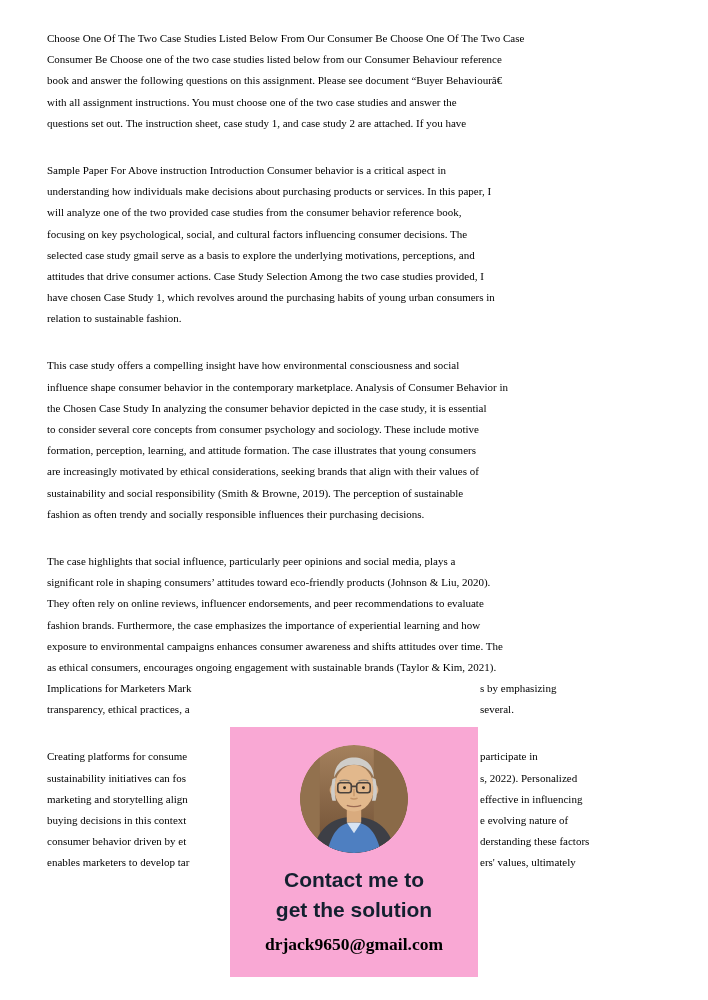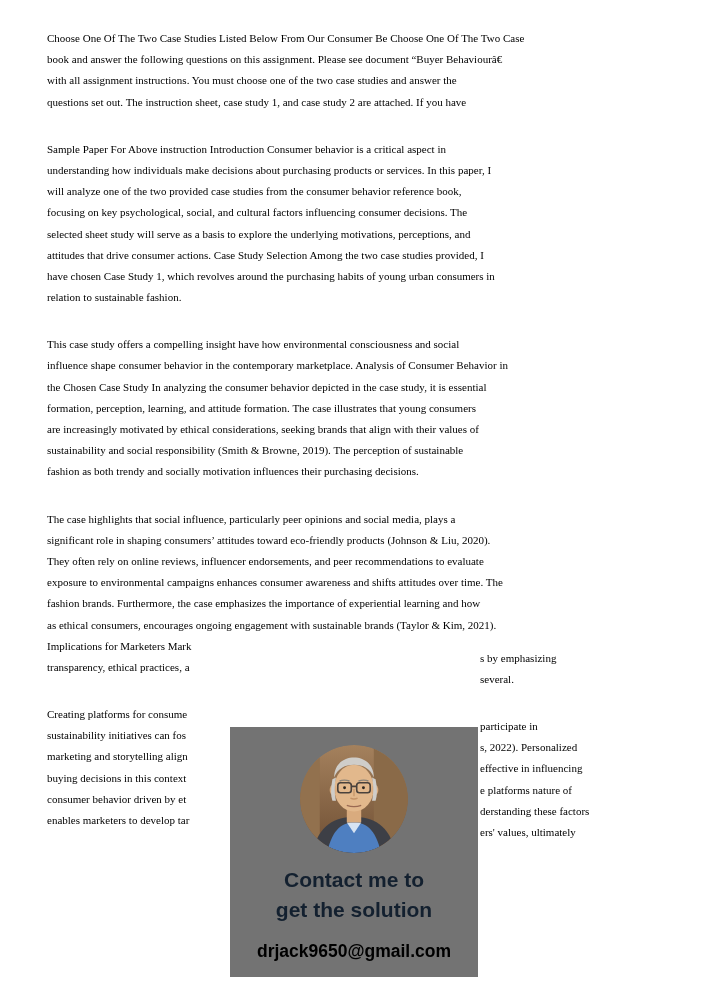--- a/index.html
+++ b/index.html
@@ -16,27 +16,27 @@
     position:absolute;
     left:47px; top:28px;
     width:616px;
     font-size:11px;
     line-height:21.2px;
     color:#000000;
   }
   .para { margin-bottom:26px; }
   .line { position:relative; white-space:nowrap; height:21.2px; }
   .frag-left { white-space:nowrap; }
-  .frag-right { position:absolute; left:433px; top:12px; white-space:nowrap; }
+  .frag-right { position:absolute; left:433px; top:0; white-space:nowrap; }
 
   .overlay-card {
     position:absolute;
     left:230px; top:727px;
     width:248px; height:250px;
-    background:#737373;
+    background:#f9a8d4;
     z-index:2;
     display:flex;
     flex-direction:column;
     align-items:center;
     padding-top:18px;
   }
   .photo-wrap {
     width:108px; height:108px;
     border-radius:50%;
     overflow:hidden;
@@ -46,74 +46,76 @@
   .contact-heading {
     margin-top:12px;
     font-family:"Liberation Sans", sans-serif;
     font-weight:700;
     font-size:21px;
     line-height:30px;
     color:#13202F;
     text-align:center;
   }
   .contact-email {
-    margin-top:16px;
-    font-family:Liberation Sans, sans-serif;
+    margin-top:9px;
+    font-family:Liberation Serif, serif;
     font-weight:700;
     font-size:17.5px;
     color:#000000;
     text-align:right;
   }
 </style>
 </head>
 <body>
 
 <div class="page">
 
   <div class="doc" id="doc">
       <div class="para">
         <div class="line">Choose One Of The Two Case Studies Listed Below From Our Consumer Be Choose One Of The Two Case</div>
+        <div class="line">Consumer Be Choose one of the two case studies listed below from our Consumer Behaviour reference</div>
         <div class="line">book and answer the following questions on this assignment. Please see document “Buyer Behaviourâ€</div>
         <div class="line">with all assignment instructions. You must choose one of the two case studies and answer the</div>
         <div class="line">questions set out. The instruction sheet, case study 1, and case study 2 are attached. If you have</div>
       </div>
       <div class="para">
         <div class="line">Sample Paper For Above instruction Introduction Consumer behavior is a critical aspect in</div>
         <div class="line">understanding how individuals make decisions about purchasing products or services. In this paper, I</div>
         <div class="line">will analyze one of the two provided case studies from the consumer behavior reference book,</div>
         <div class="line">focusing on key psychological, social, and cultural factors influencing consumer decisions. The</div>
-        <div class="line">selected sheet study will serve as a basis to explore the underlying motivations, perceptions, and</div>
+        <div class="line">selected case study gmail serve as a basis to explore the underlying motivations, perceptions, and</div>
         <div class="line">attitudes that drive consumer actions. Case Study Selection Among the two case studies provided, I</div>
         <div class="line">have chosen Case Study 1, which revolves around the purchasing habits of young urban consumers in</div>
         <div class="line">relation to sustainable fashion.</div>
       </div>
       <div class="para">
         <div class="line">This case study offers a compelling insight have how environmental consciousness and social</div>
         <div class="line">influence shape consumer behavior in the contemporary marketplace. Analysis of Consumer Behavior in</div>
         <div class="line">the Chosen Case Study In analyzing the consumer behavior depicted in the case study, it is essential</div>
+        <div class="line">to consider several core concepts from consumer psychology and sociology. These include motive</div>
         <div class="line">formation, perception, learning, and attitude formation. The case illustrates that young consumers</div>
         <div class="line">are increasingly motivated by ethical considerations, seeking brands that align with their values of</div>
         <div class="line">sustainability and social responsibility (Smith &amp; Browne, 2019). The perception of sustainable</div>
-        <div class="line">fashion as both trendy and socially motivation influences their purchasing decisions.</div>
+        <div class="line">fashion as often trendy and socially responsible influences their purchasing decisions.</div>
       </div>
       <div class="para">
         <div class="line">The case highlights that social influence, particularly peer opinions and social media, plays a</div>
         <div class="line">significant role in shaping consumers’ attitudes toward eco-friendly products (Johnson &amp; Liu, 2020).</div>
         <div class="line">They often rely on online reviews, influencer endorsements, and peer recommendations to evaluate</div>
+        <div class="line">fashion brands. Furthermore, the case emphasizes the importance of experiential learning and how</div>
         <div class="line">exposure to environmental campaigns enhances consumer awareness and shifts attitudes over time. The</div>
-        <div class="line">fashion brands. Furthermore, the case emphasizes the importance of experiential learning and how</div>
         <div class="line">as ethical consumers, encourages ongoing engagement with sustainable brands (Taylor &amp; Kim, 2021).</div>
         <div class="line"><span class="frag-left">Implications for Marketers Mark</span><span class="frag-right">s by emphasizing</span></div>
         <div class="line"><span class="frag-left">transparency, ethical practices, a</span><span class="frag-right">several.</span></div>
       </div>
       <div class="para">
         <div class="line"><span class="frag-left">Creating platforms for consume</span><span class="frag-right">participate in</span></div>
         <div class="line"><span class="frag-left">sustainability initiatives can fos</span><span class="frag-right">s, 2022). Personalized</span></div>
         <div class="line"><span class="frag-left">marketing and storytelling align</span><span class="frag-right">effective in influencing</span></div>
-        <div class="line"><span class="frag-left">buying decisions in this context</span><span class="frag-right">e platforms nature of</span></div>
+        <div class="line"><span class="frag-left">buying decisions in this context</span><span class="frag-right">e evolving nature of</span></div>
         <div class="line"><span class="frag-left">consumer behavior driven by et</span><span class="frag-right">derstanding these factors</span></div>
         <div class="line"><span class="frag-left">enables marketers to develop tar</span><span class="frag-right">ers' values, ultimately</span></div>
       </div>
     </div>
 
   <div class="overlay-card">
     <div class="photo-wrap">
       <svg viewBox="0 0 120 120">
         <defs>
           <clipPath id="pc">

